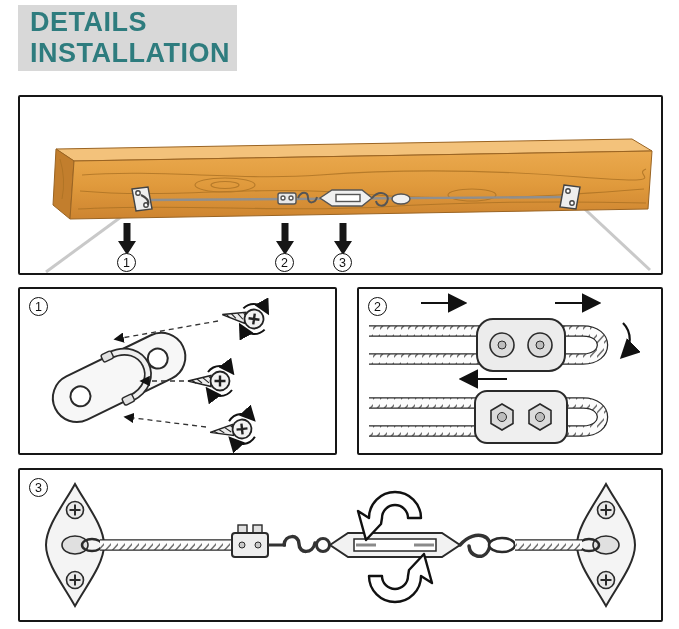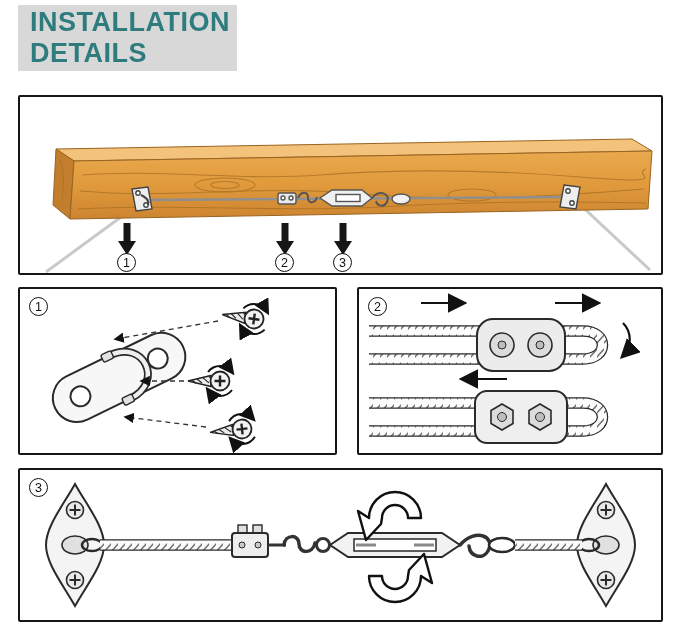--- a/index.html
+++ b/index.html
@@ -33,22 +33,22 @@
   .num1 { left:97px;  top:156px; }
   .num2 { left:255px; top:156px; }
   .num3 { left:313px; top:156px; }
 </style>
 </head>
 <body>
 
 <div class="page">
 
   <header class="title-block" style="background: rgb(216, 216, 216);">
+    <div class="title-line" style="color: rgb(46, 124, 126);">DETAILS</div>
     <div class="title-line" style="color: rgb(46, 124, 126);">INSTALLATION</div>
-    <div class="title-line" style="color: rgb(46, 124, 126);">DETAILS</div>
   </header>
 
   <section class="panel panel-beam">
     <svg viewBox="0 0 641 176">
       <defs>
         <linearGradient id="woodG" x1="0" y1="0" x2="0" y2="1">
           <stop offset="0" stop-color="#eaa94e"></stop>
           <stop offset="0.5" stop-color="#e09a3c"></stop>
           <stop offset="1" stop-color="#cd8430"></stop>
         </linearGradient>

